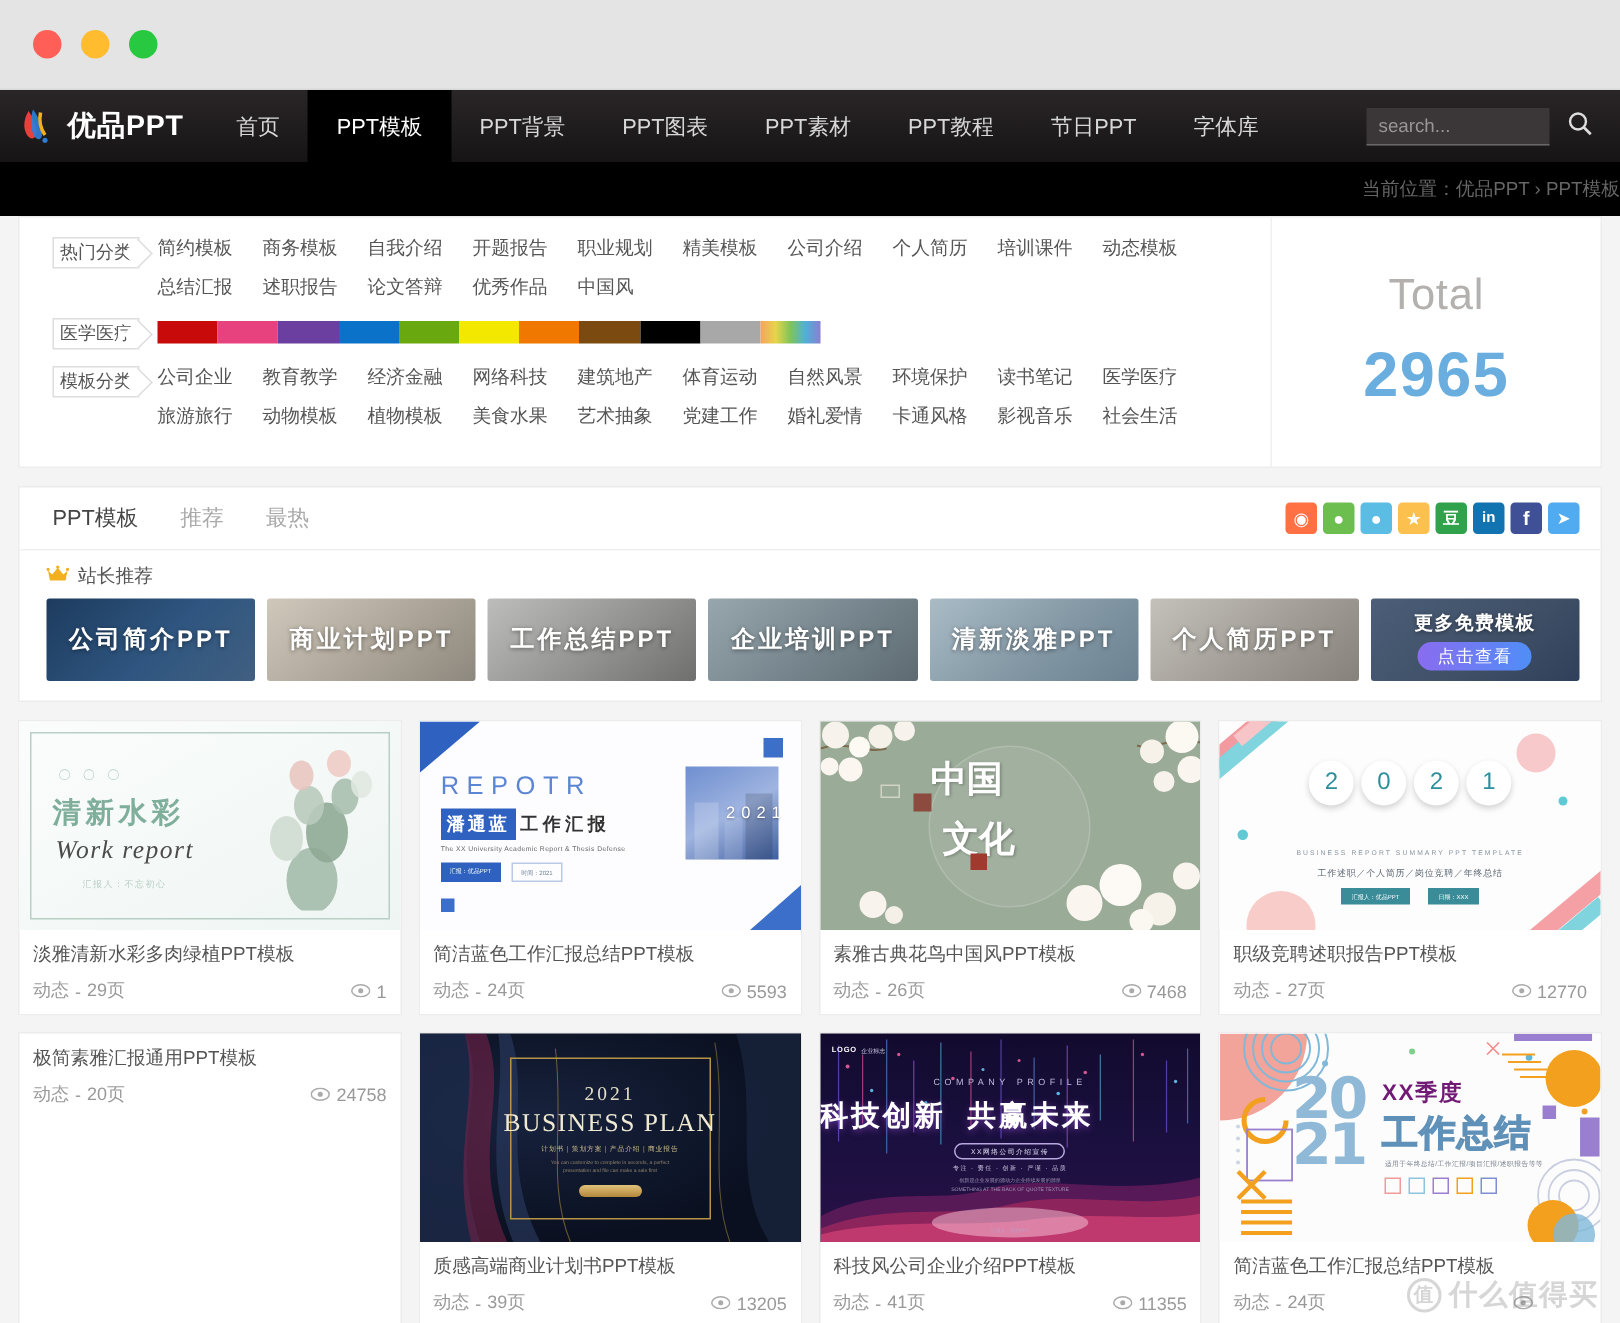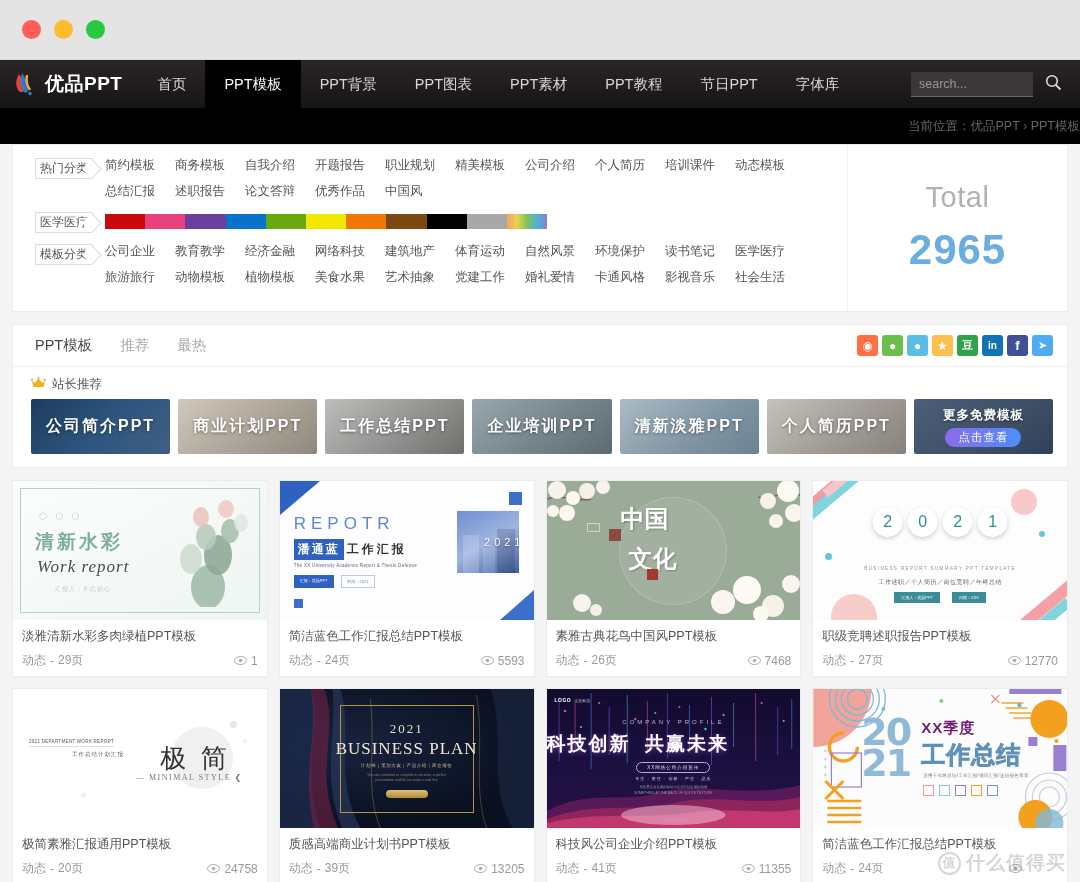--- a/index.html
+++ b/index.html
@@ -501,30 +501,20 @@
                   <circle cx="6.5" cy="4.5" r="1.7" fill="#aaa"></circle>
                 </svg>
             </span>
             <span>12770</span>
           </span>
         </div>
       </div>
     </div>
 
     <div class="tile">
-      <div class="thumb" style="background:#fff">
-        <div style="position:absolute;right:34px;top:38px;width:62px;height:62px;border-radius:50%;background:#f0f0f0"></div>
-        <div style="position:absolute;right:30px;top:32px;width:7px;height:7px;border-radius:50%;background:#e6e6e6"></div>
-        <div style="position:absolute;right:20px;top:50px;width:4px;height:4px;border-radius:50%;background:#eee"></div>
-        <div style="position:absolute;left:68px;top:104px;width:5px;height:5px;border-radius:50%;background:#eee"></div>
-        <div style="position:absolute;left:16px;top:50px;font-size:4.5px;color:#555;letter-spacing:.3px;border-bottom:1px solid #ddd;padding-bottom:2px">2021 DEPARTMENT WORK REPORT</div>
-        <div style="position:absolute;left:16px;top:62px;width:95px;text-align:right;font-size:5.5px;color:#555;letter-spacing:1px">工作总结计划汇报</div>
-        <div style="position:absolute;right:36px;top:52px;font-size:26px;color:#333;font-family:'Liberation Serif',serif;letter-spacing:4px">极 简</div>
-        <div style="position:absolute;right:24px;top:84px;font-size:8px;color:#777;letter-spacing:1.5px;font-family:'Liberation Serif',serif">— MINIMAL STYLE ❮</div>
-      </div>
       <div class="tmeta">
         <div class="ttitle">极简素雅汇报通用PPT模板</div>
         <div class="tsub">
           <span>动态</span>
           <span style="margin:0 4px">-</span>
           <span>20页</span>
           <span class="tviews">
             <span>
               <svg class="eye" width="13" height="9" viewBox="0 0 13 9">
                   <ellipse cx="6.5" cy="4.5" rx="6" ry="4" fill="none" stroke="#aaa" stroke-width="1"></ellipse>

